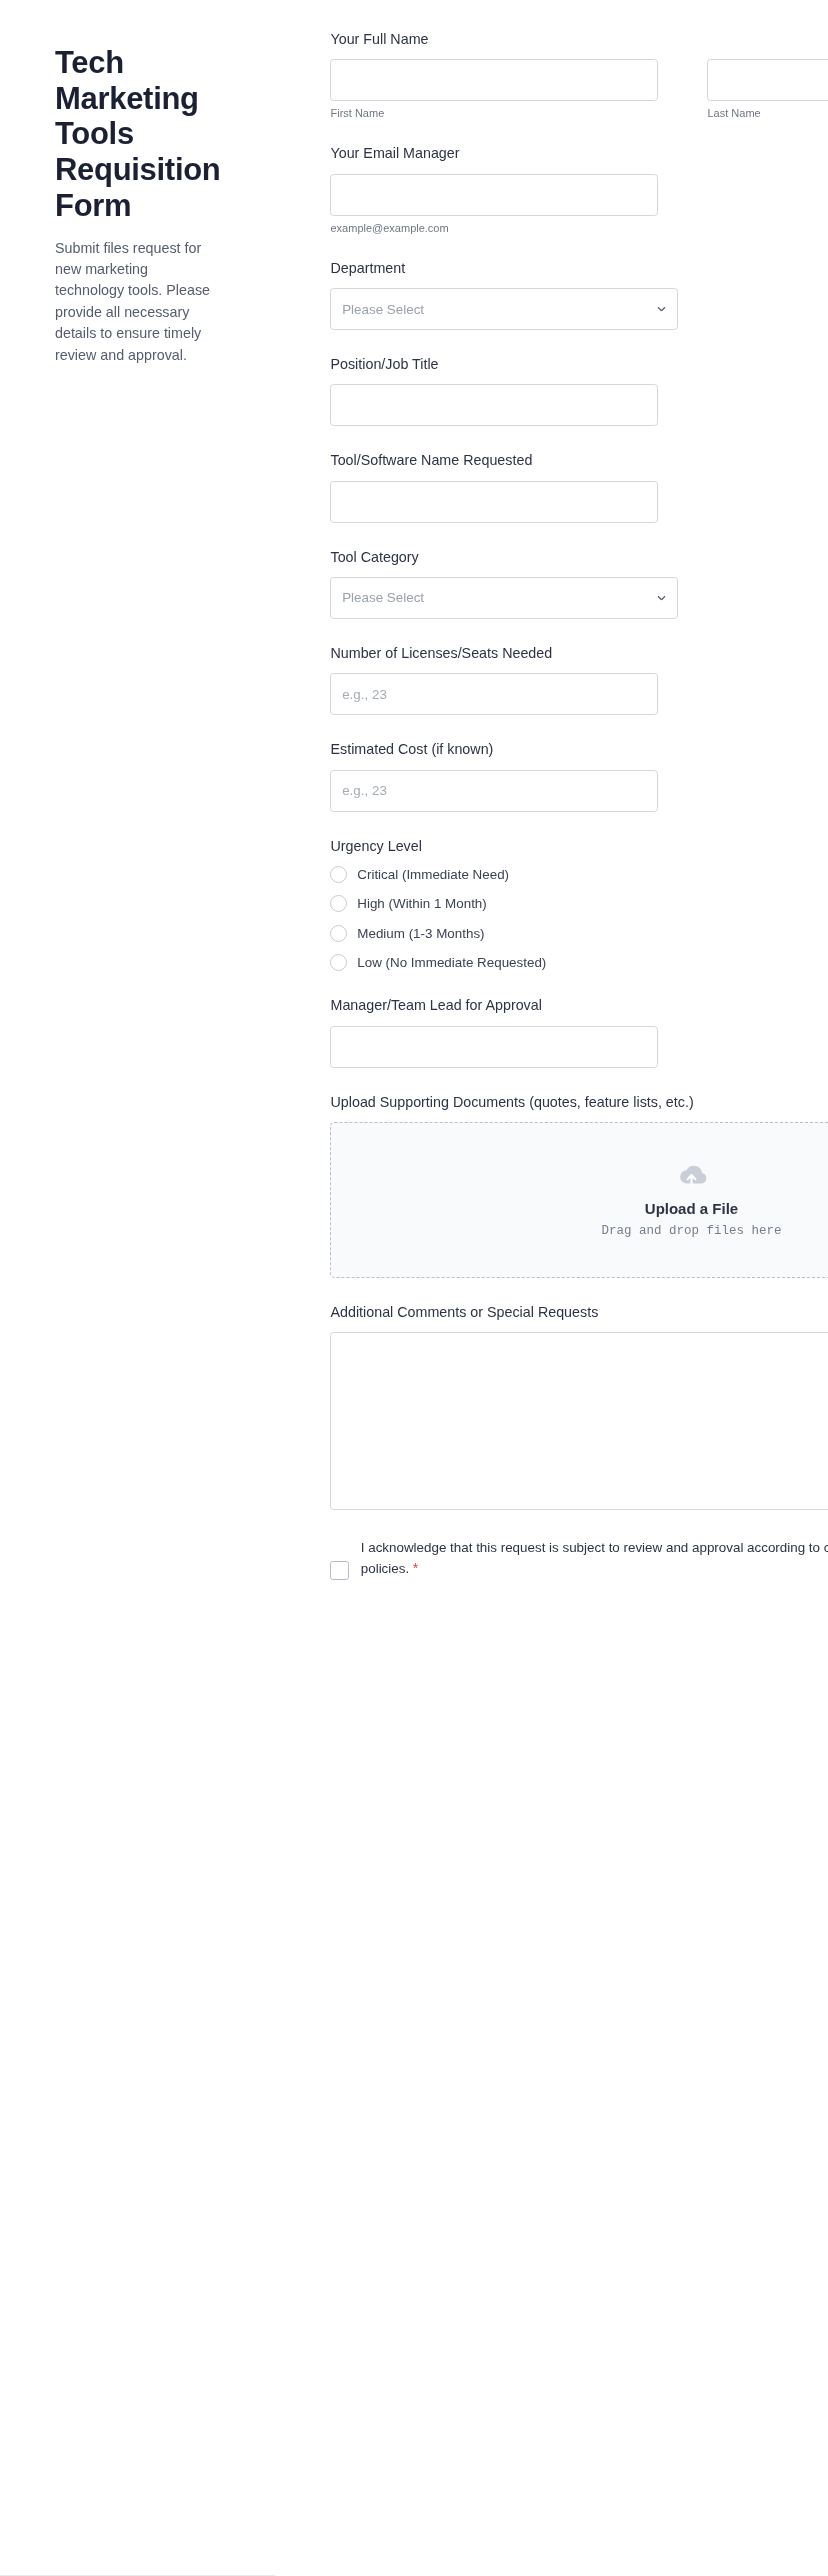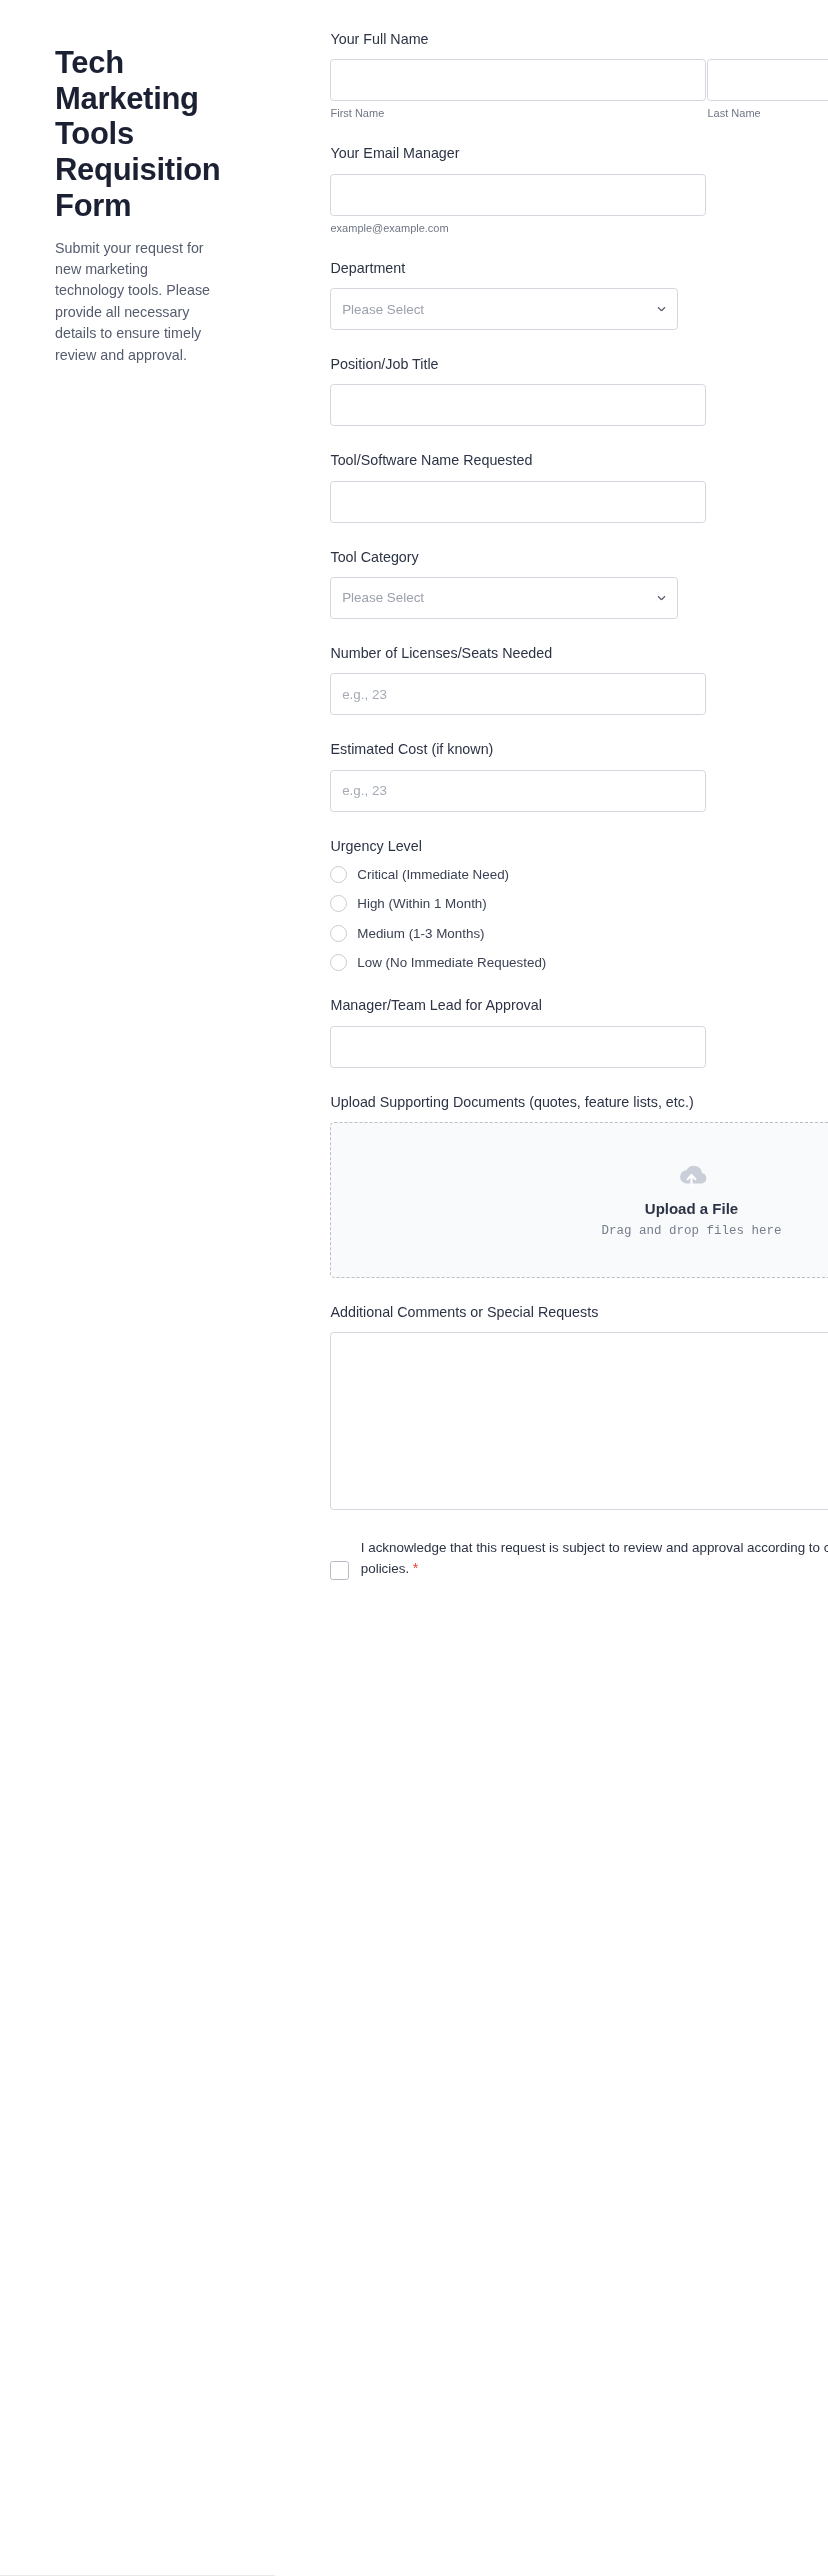--- a/index.html
+++ b/index.html
@@ -62,21 +62,21 @@
     line-height: 1.3;
   }
   .sublabel {
     font-size: 11px;
     color: #6f7684;
     margin-top: 6.2px;
     display: block;
   }
 
   .input {
-    width: 376px;
+    width: 328px;
     height: 42px;
     border: 0.9px solid #d3d7dd;
     border-radius: 3.6px;
     background: #fff;
     font-size: 13.4px;
     color: #2c3345;
     padding: 0 10.7px;
     font-family: "Liberation Sans", sans-serif;
     outline: none;
   }
@@ -214,21 +214,21 @@
     font-family: "Liberation Sans", sans-serif;
   }
 </style>
 </head>
 <body>
 
 <div class="form-wrap">
 
   <div class="form-header">
     <h1 class="form-title">Tech Marketing Tools Requisition Form</h1>
-    <p class="form-subtitle">Submit your request for new marketing technology tools. Please provide all necessary details to ensure timely review and approval.</p>
+    <p class="form-subtitle">Submit files request for new marketing technology tools. Please provide all necessary details to ensure timely review and approval.</p>
   </div>
 
   <div class="form-body">
 
     <div class="field">
       <label class="field-label">Your Full Name</label>
       <div class="name-row">
         <div class="name-col">
           <input class="input" type="text" value="" style="">
           <span class="sublabel">First Name</span>

